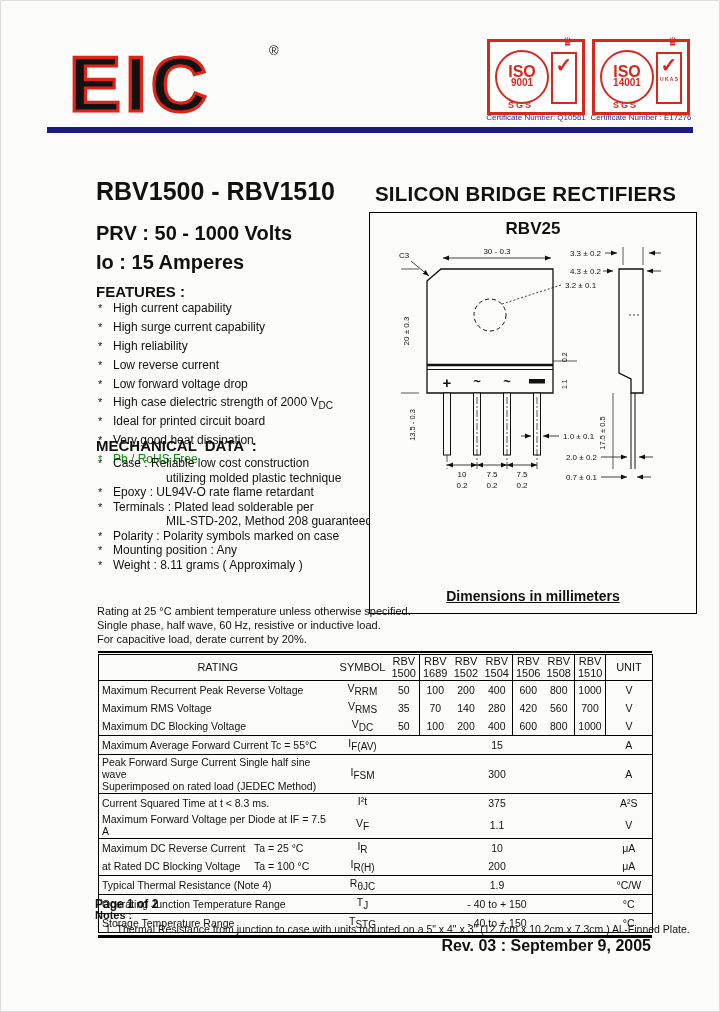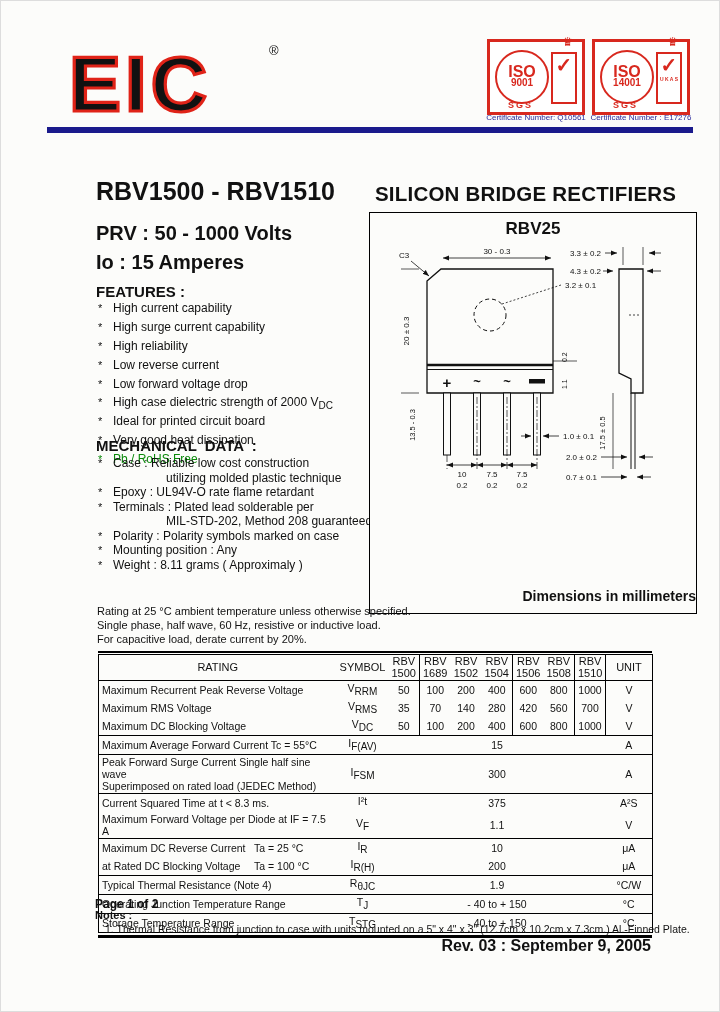--- a/index.html
+++ b/index.html
@@ -43,21 +43,21 @@
   .green { color:#0a8a0a; }
   .mech-head { position:absolute; left:95px; top:436px; font-size:15px; font-weight:bold; word-spacing:4px; }
   .mech-list { position:absolute; left:97px; top:455px; width:300px; }
   .cont-line { padding-left:68px; font-size:12px; line-height:14.5px; }
   sub { font-size:10px; }
 
   
   .pkg-box { position:absolute; left:368px; top:211px; width:328px; height:402px; border:1.5px solid #000; box-sizing:border-box; background:#fcfcfa; }
   .pkg-name { position:absolute; left:0; top:6px; width:100%; text-align:center; font-size:17px; font-weight:bold; }
   .pkg-svg { position:absolute; left:1px; top:30px; }
-  .pkg-caption { position:absolute; left:0; bottom:9px; width:100%; text-align:right; font-size:14px; font-weight:bold; }
+  .pkg-caption { position:absolute; left:0; bottom:9px; width:100%; text-align:center; font-size:14px; font-weight:bold;text-decoration:underline; }
 
   
   .ratings-head { position:absolute; left:95px; top:584px; font-size:15px; font-weight:bold; word-spacing:3px; }
   .cond-lines { position:absolute; left:96px; top:603px; font-size:11px; line-height:14px; }
 
   
   .tbl-zone { position:absolute; left:97px; top:650px; width:554px; }
   .tbl-topline { height:1.5px; background:#000; margin-bottom:1.5px; }
   .tbl-botline { height:3px; background:#000; margin-top:1.5px; }
   table.ratings { border-collapse:collapse; table-layout:fixed; width:554px; border:1.5px solid #000; font-size:10.5px; }

